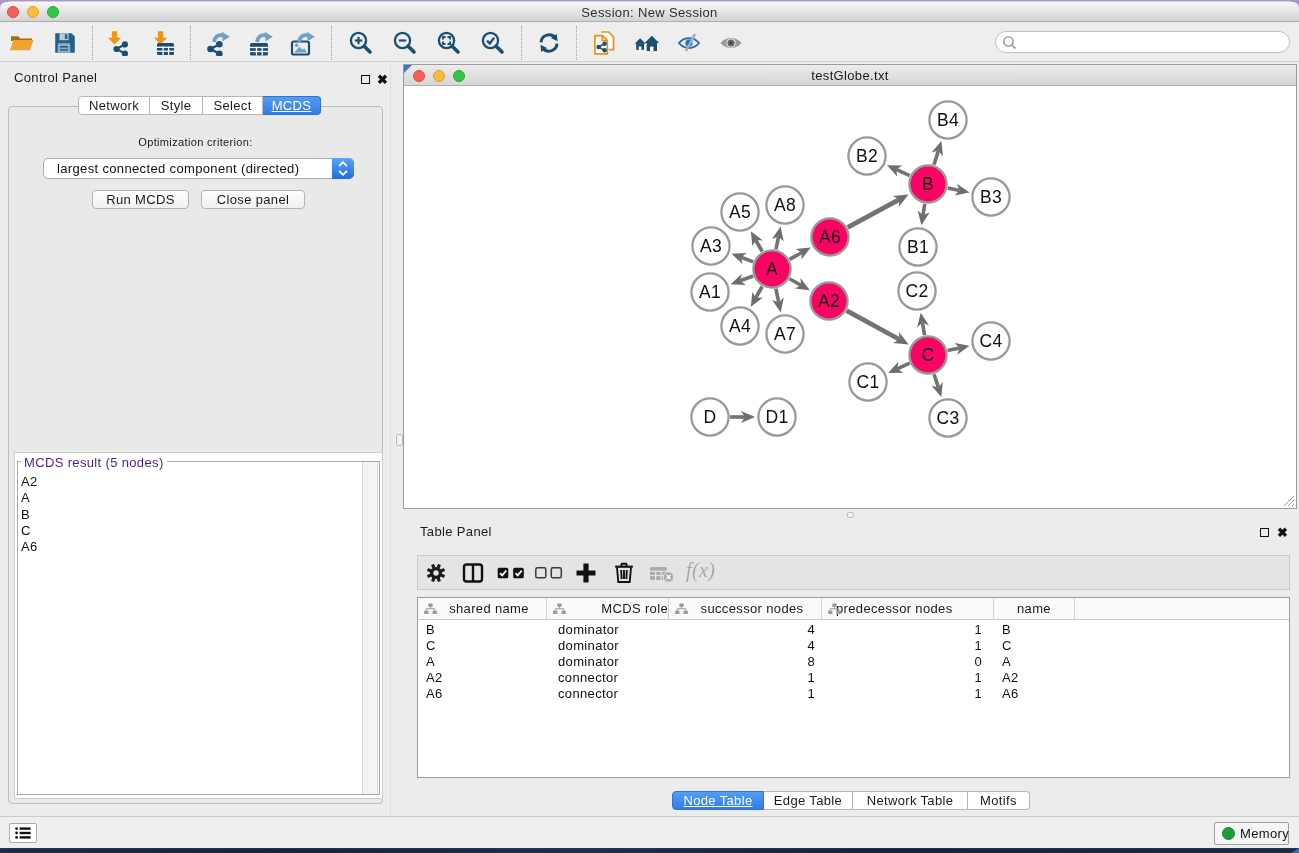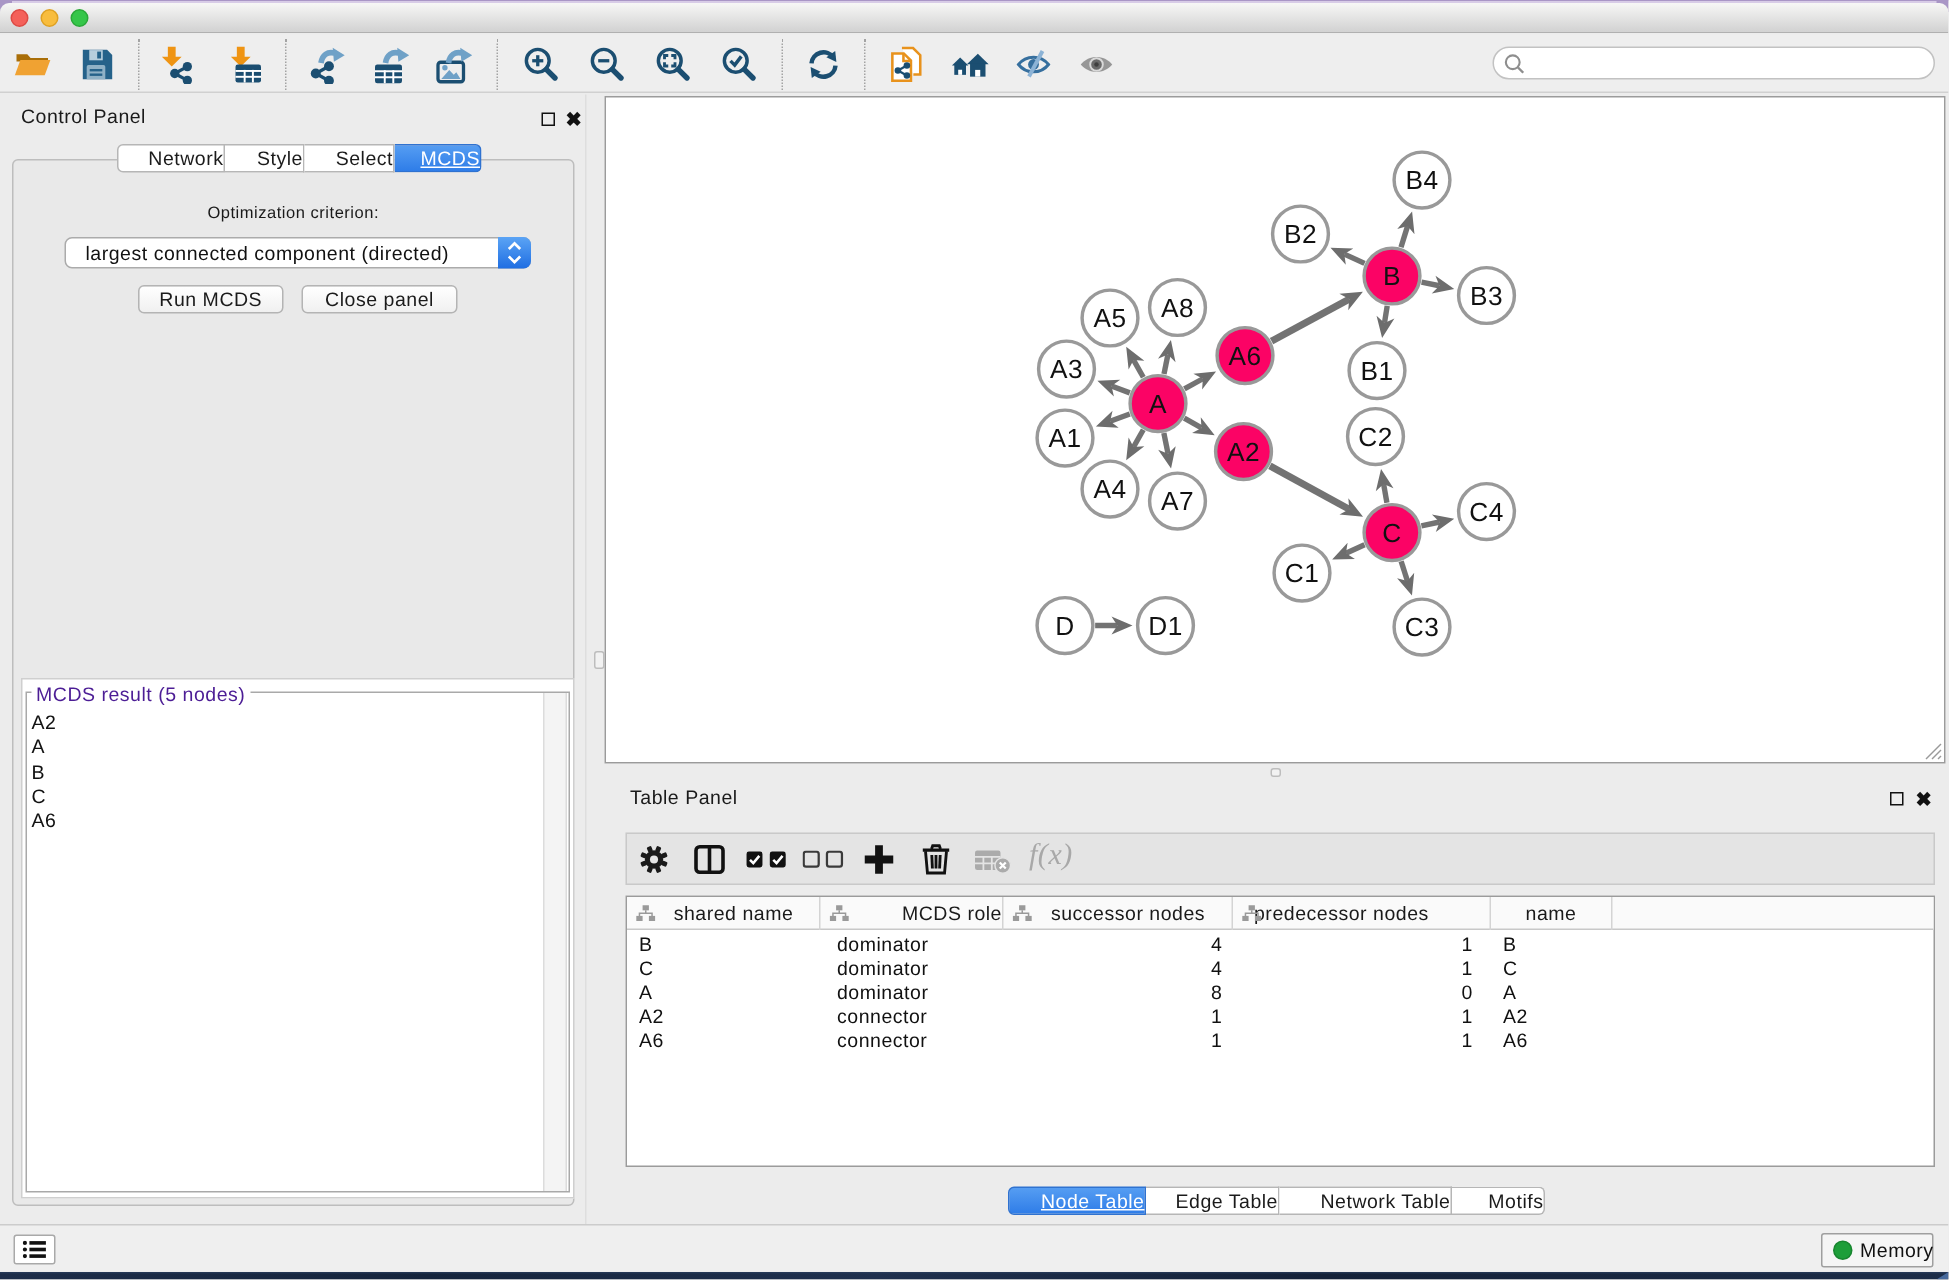--- a/index.html
+++ b/index.html
@@ -7,39 +7,40 @@
 #titlebar { position:absolute; left:0; top:2px; width:100%; height:20px;
   background:linear-gradient(#f7f7f6,#d2d2d2); border-bottom:1px solid #b0b0b0;
   border-radius:6px 6px 0 0; }
 .tl { position:absolute; top:5px; width:12px; height:12px; border-radius:50%; }
 #toolbar { position:absolute; left:0; top:23px; width:100%; height:39px;
   background:#eeeeee; border-bottom:1px solid #d0d0d0; }
 .ttl { font-size:13px; color:#2f2f2f; }
 .paneltitle { font-size:13px; color:#1a1a1a; }
 .seg { position:absolute; height:19px; display:flex; }
 .seg div { border:1px solid #b6b6b6; border-left:none; background:#fff;
-  font-size:13px; color:#1b1b1b; text-align:right; line-height:17px; }
+  font-size:13px; color:#1b1b1b; text-align:center; line-height:17px; }
 .seg div:first-child { border-left:1px solid #b6b6b6; border-radius:4px 0 0 4px; }
 .seg div:last-child { border-radius:0 4px 4px 0; }
 .seg div.sel { background:linear-gradient(#559df2,#2f7de8); border-color:#2f72d0;
   color:#fff;text-decoration:underline; }
 .btn { position:absolute; height:19px; background:linear-gradient(#ffffff,#f0f0f0);
   border:1px solid #b4b4b4; border-radius:4px; font-size:13px; color:#1b1b1b;
   text-align:center; line-height:17px; }
 .floaticon { position:absolute; width:9px; height:9px; border:1.5px solid #111; }
 .xicon { position:absolute; font-size:13px; font-weight:bold; color:#111;
   line-height:10px; }
 </style></head><body>
 <div class="abs" style="left:0;top:0;width:1299px;height:2px;background:linear-gradient(#a996c6 50%, #d8cce7 50%)"></div>
 <div class="abs" style="left:0;top:0;width:8px;height:8px;background:radial-gradient(circle at 100% 100%, rgba(0,0,0,0) 0 6px, #a996c6 6px)"></div>
 <div class="abs" style="right:0;top:0;width:8px;height:8px;background:radial-gradient(circle at 0% 100%, rgba(0,0,0,0) 0 6px, #a996c6 6px)"></div>
 <div id="titlebar">
     <div class="tl" style="left:7px;top:4px;background:#f4615a;border:0.5px solid #dd4a44"></div>
     <div class="tl" style="left:27px;top:4px;background:#f8bd3e;border:0.5px solid #dfa123"></div>
     <div class="tl" style="left:47px;top:4px;background:#35c649;border:0.5px solid #2aa838"></div>
+    <div class="abs ttl" style="left:0;right:0;top:3px;text-align:center">Session: New Session</div>
   </div>
 <div id="toolbar"></div>
 <svg width="26" height="26" viewBox="0 0 26 26" style="position:absolute;left:9px;top:30px">
     <path d="M2 6.2 L9.2 6.2 L11.4 8.6 L23 8.6 L23 11 L2 11 Z" fill="#a96e08"></path>
     <path d="M4.6 10 L24.6 10 L20.8 20.2 L0.9 20.2 Z" fill="#f0a232"></path>
   </svg>
 <svg width="26" height="26" viewBox="0 0 26 26" style="position:absolute;left:52px;top:30px">
     <path d="M3.2 3.2 h16.2 l3.4 3.4 v16.2 h-19.6 z" fill="#25628a"></path>
     <rect x="7.5" y="3.4" width="9" height="6.8" fill="#b7cedd"></rect>
     <rect x="12.8" y="4.4" width="2.6" height="4.6" fill="#25628a"></rect>
@@ -192,20 +193,29 @@
   </div>
 <div class="btn" style="left:92px;top:190px;width:97px">Run MCDS</div>
 <div class="btn" style="left:201px;top:190px;width:104px">Close panel</div>
 <div class="abs" style="left:14px;top:452px;width:369px;height:347px;background:#fff;border:1px solid #cfcfcf"></div>
 <div class="abs" style="left:17px;top:461px;width:363px;height:334px;border:1px solid #a9a9a9"></div>
 <div class="abs" style="left:21px;top:455px;background:#fff;padding:0 3px;font-size:13px;color:#4c1d95;z-index:3">MCDS result (5 nodes)</div>
 <div class="abs" style="left:18px;top:462px;width:344px;height:332px;background:#fff"></div>
 <div class="abs" style="left:21px;top:474px;font-size:13px;color:#111;line-height:16.3px">A2<br>A<br>B<br>C<br>A6</div>
 <div class="abs" style="left:362px;top:462px;width:16px;height:332px;background:#f4f4f4;border-left:1px solid #dcdcdc;border-right:1px solid #dcdcdc"></div>
 <div class="abs" style="left:403px;top:64px;width:894px;height:445px;border:1px solid #9b9b9b;background:#fff">
+    <div class="abs" style="left:0;top:0;width:100%;height:21px;background:linear-gradient(#ececec,#d6d6d6);border-bottom:1px solid #aeaeae">
+      <div class="tl" style="left:9px;top:5px;background:#f4615a;border:0.5px solid #dd4a44"></div>
+      <div class="tl" style="left:29px;top:5px;background:#f8bd3e;border:0.5px solid #dfa123"></div>
+      <div class="tl" style="left:49px;top:5px;background:#35c649;border:0.5px solid #2aa838"></div>
+      <div class="abs ttl" style="left:0;right:0;top:3px;text-align:center;color:#1a1a1a">testGlobe.txt</div>
+      <svg width="10" height="10" style="position:absolute;left:0;top:0">
+        <path d="M0 0 L8 0 L0 8 Z" fill="#3a67ad" opacity="0.9"></path>
+      </svg>
+    </div>
     <svg width="12" height="12" viewBox="0 0 12 12" style="position:absolute;right:1px;bottom:1px">
       <g stroke="#9a9a9a" stroke-width="1">
         <line x1="11" y1="1" x2="1" y2="11"></line>
         <line x1="11" y1="5" x2="5" y2="11"></line>
         <line x1="11" y1="9" x2="9" y2="11"></line>
       </g>
     </svg>
   </div>
 <svg width="892" height="421" viewBox="0 0 892 421" style="position:absolute;left:404px;top:86px;">
     <g transform="translate(-404,-86)">

